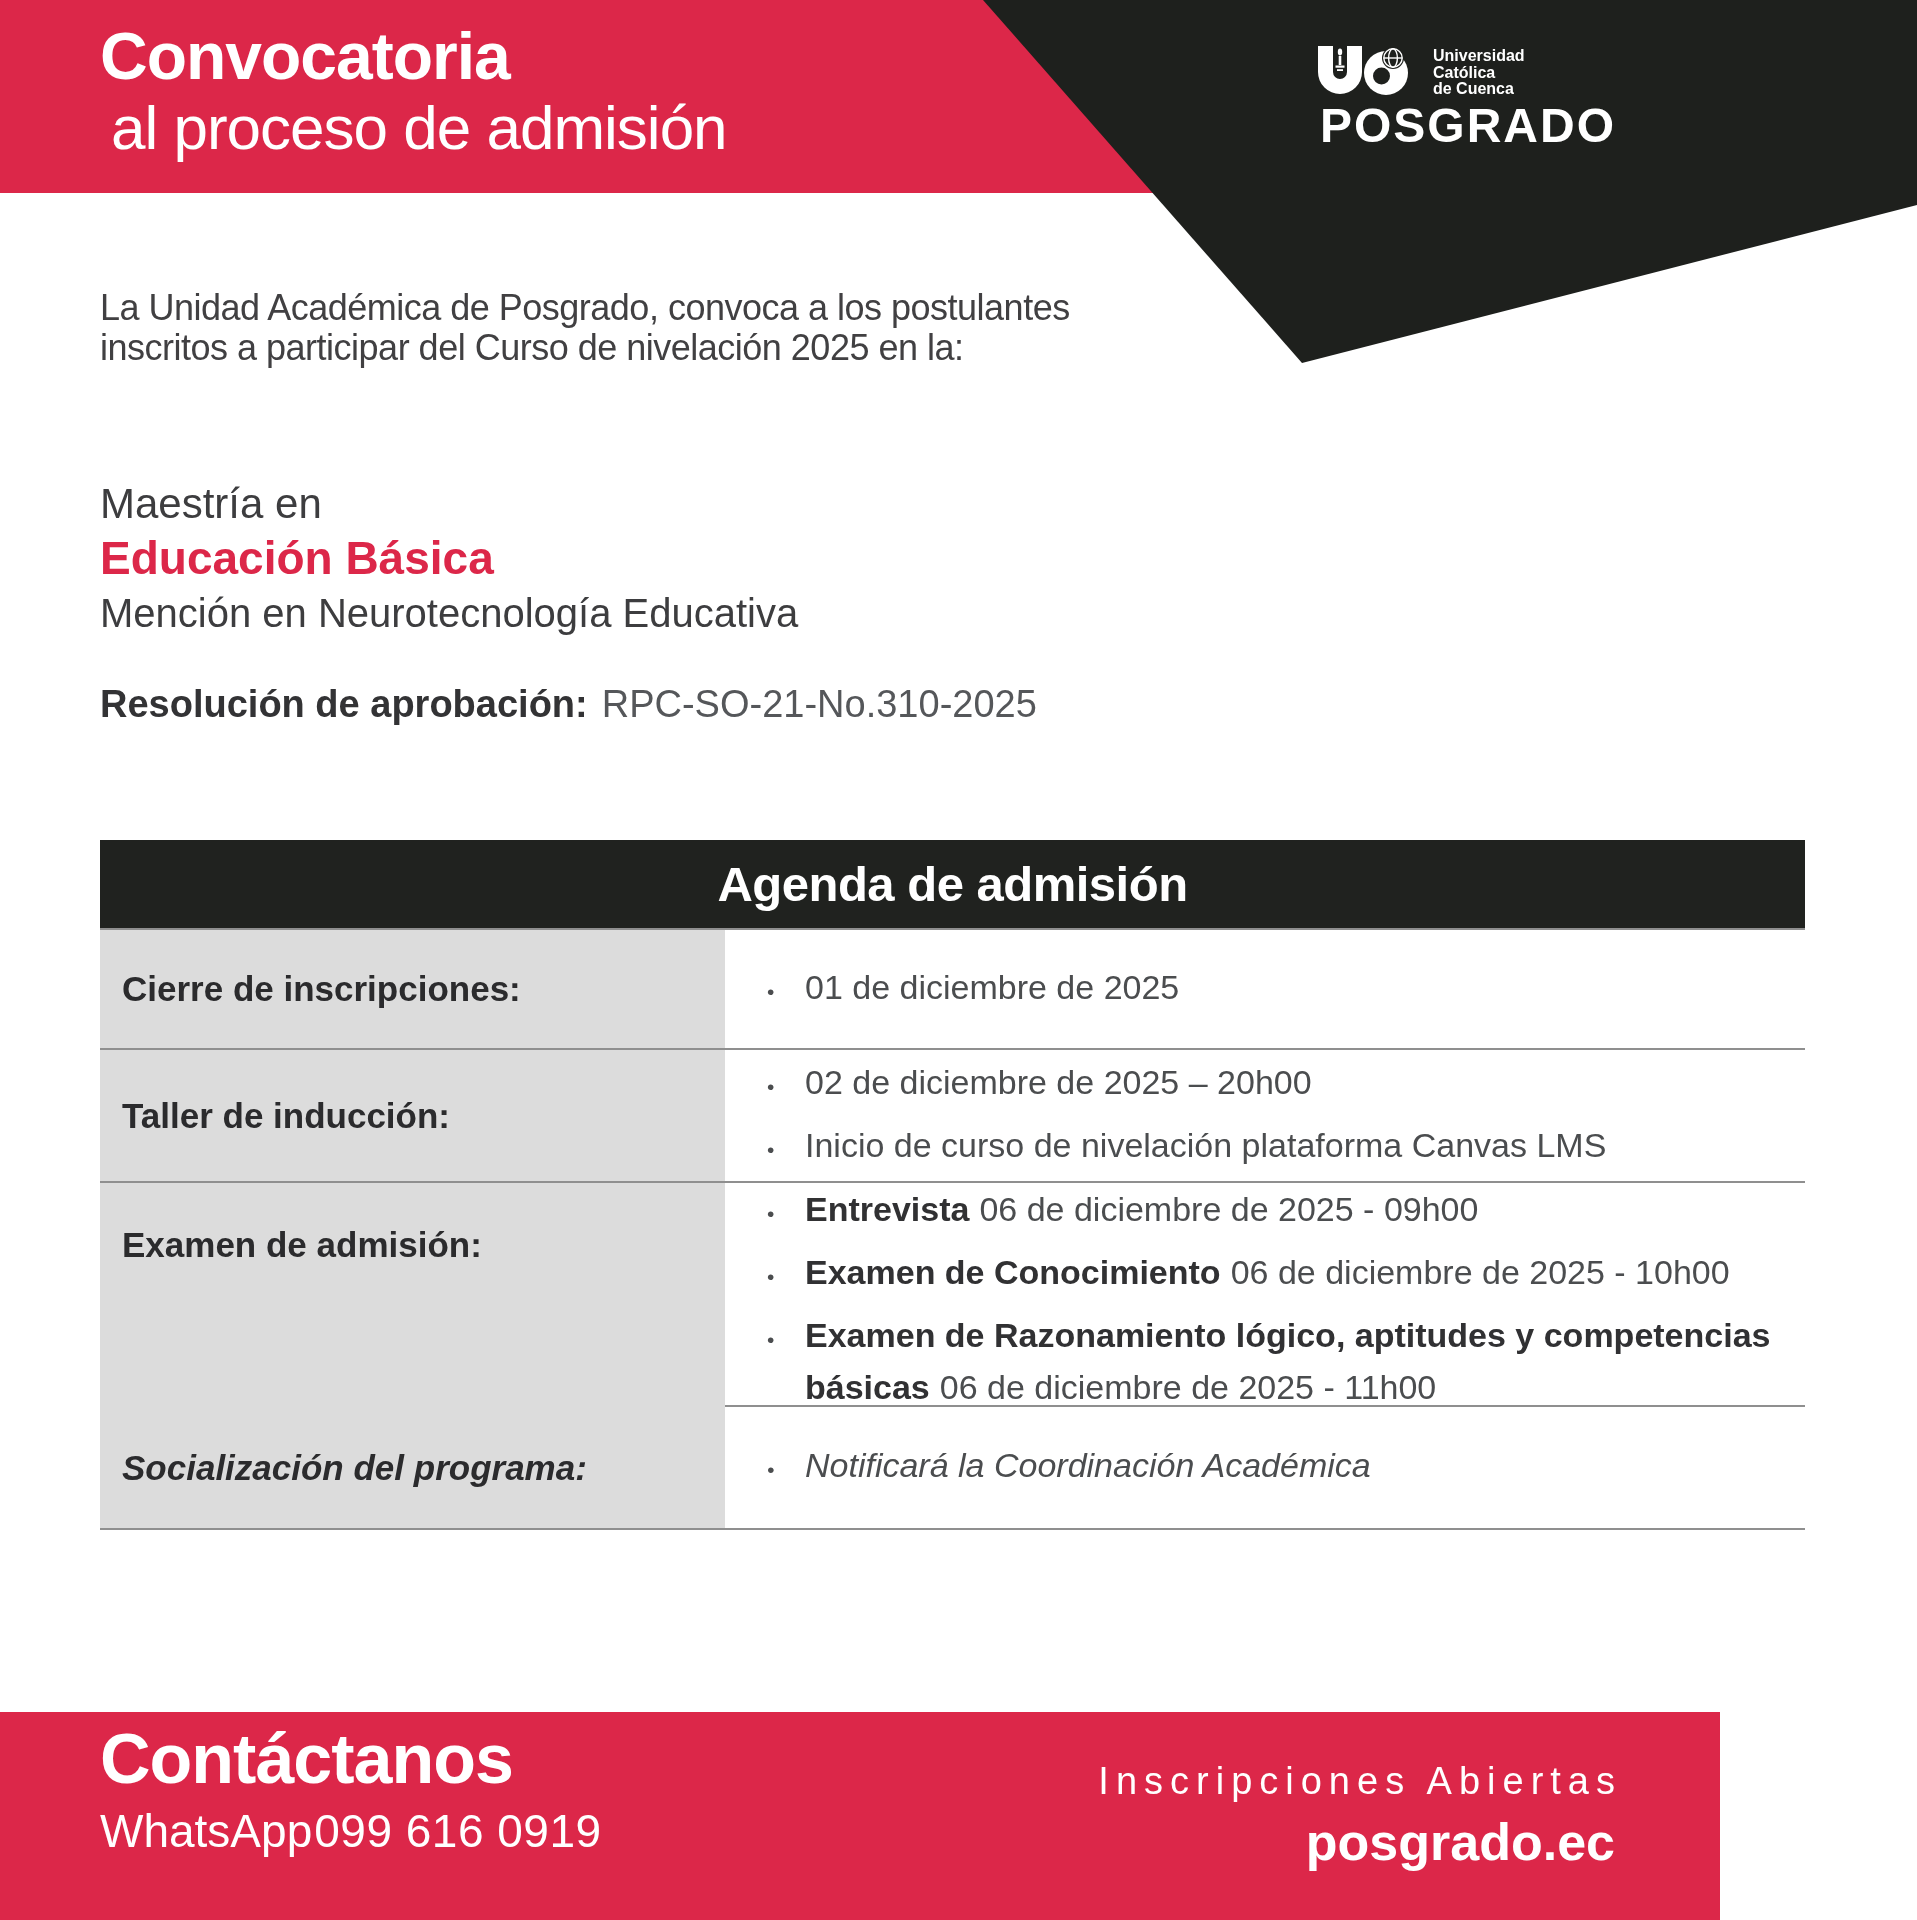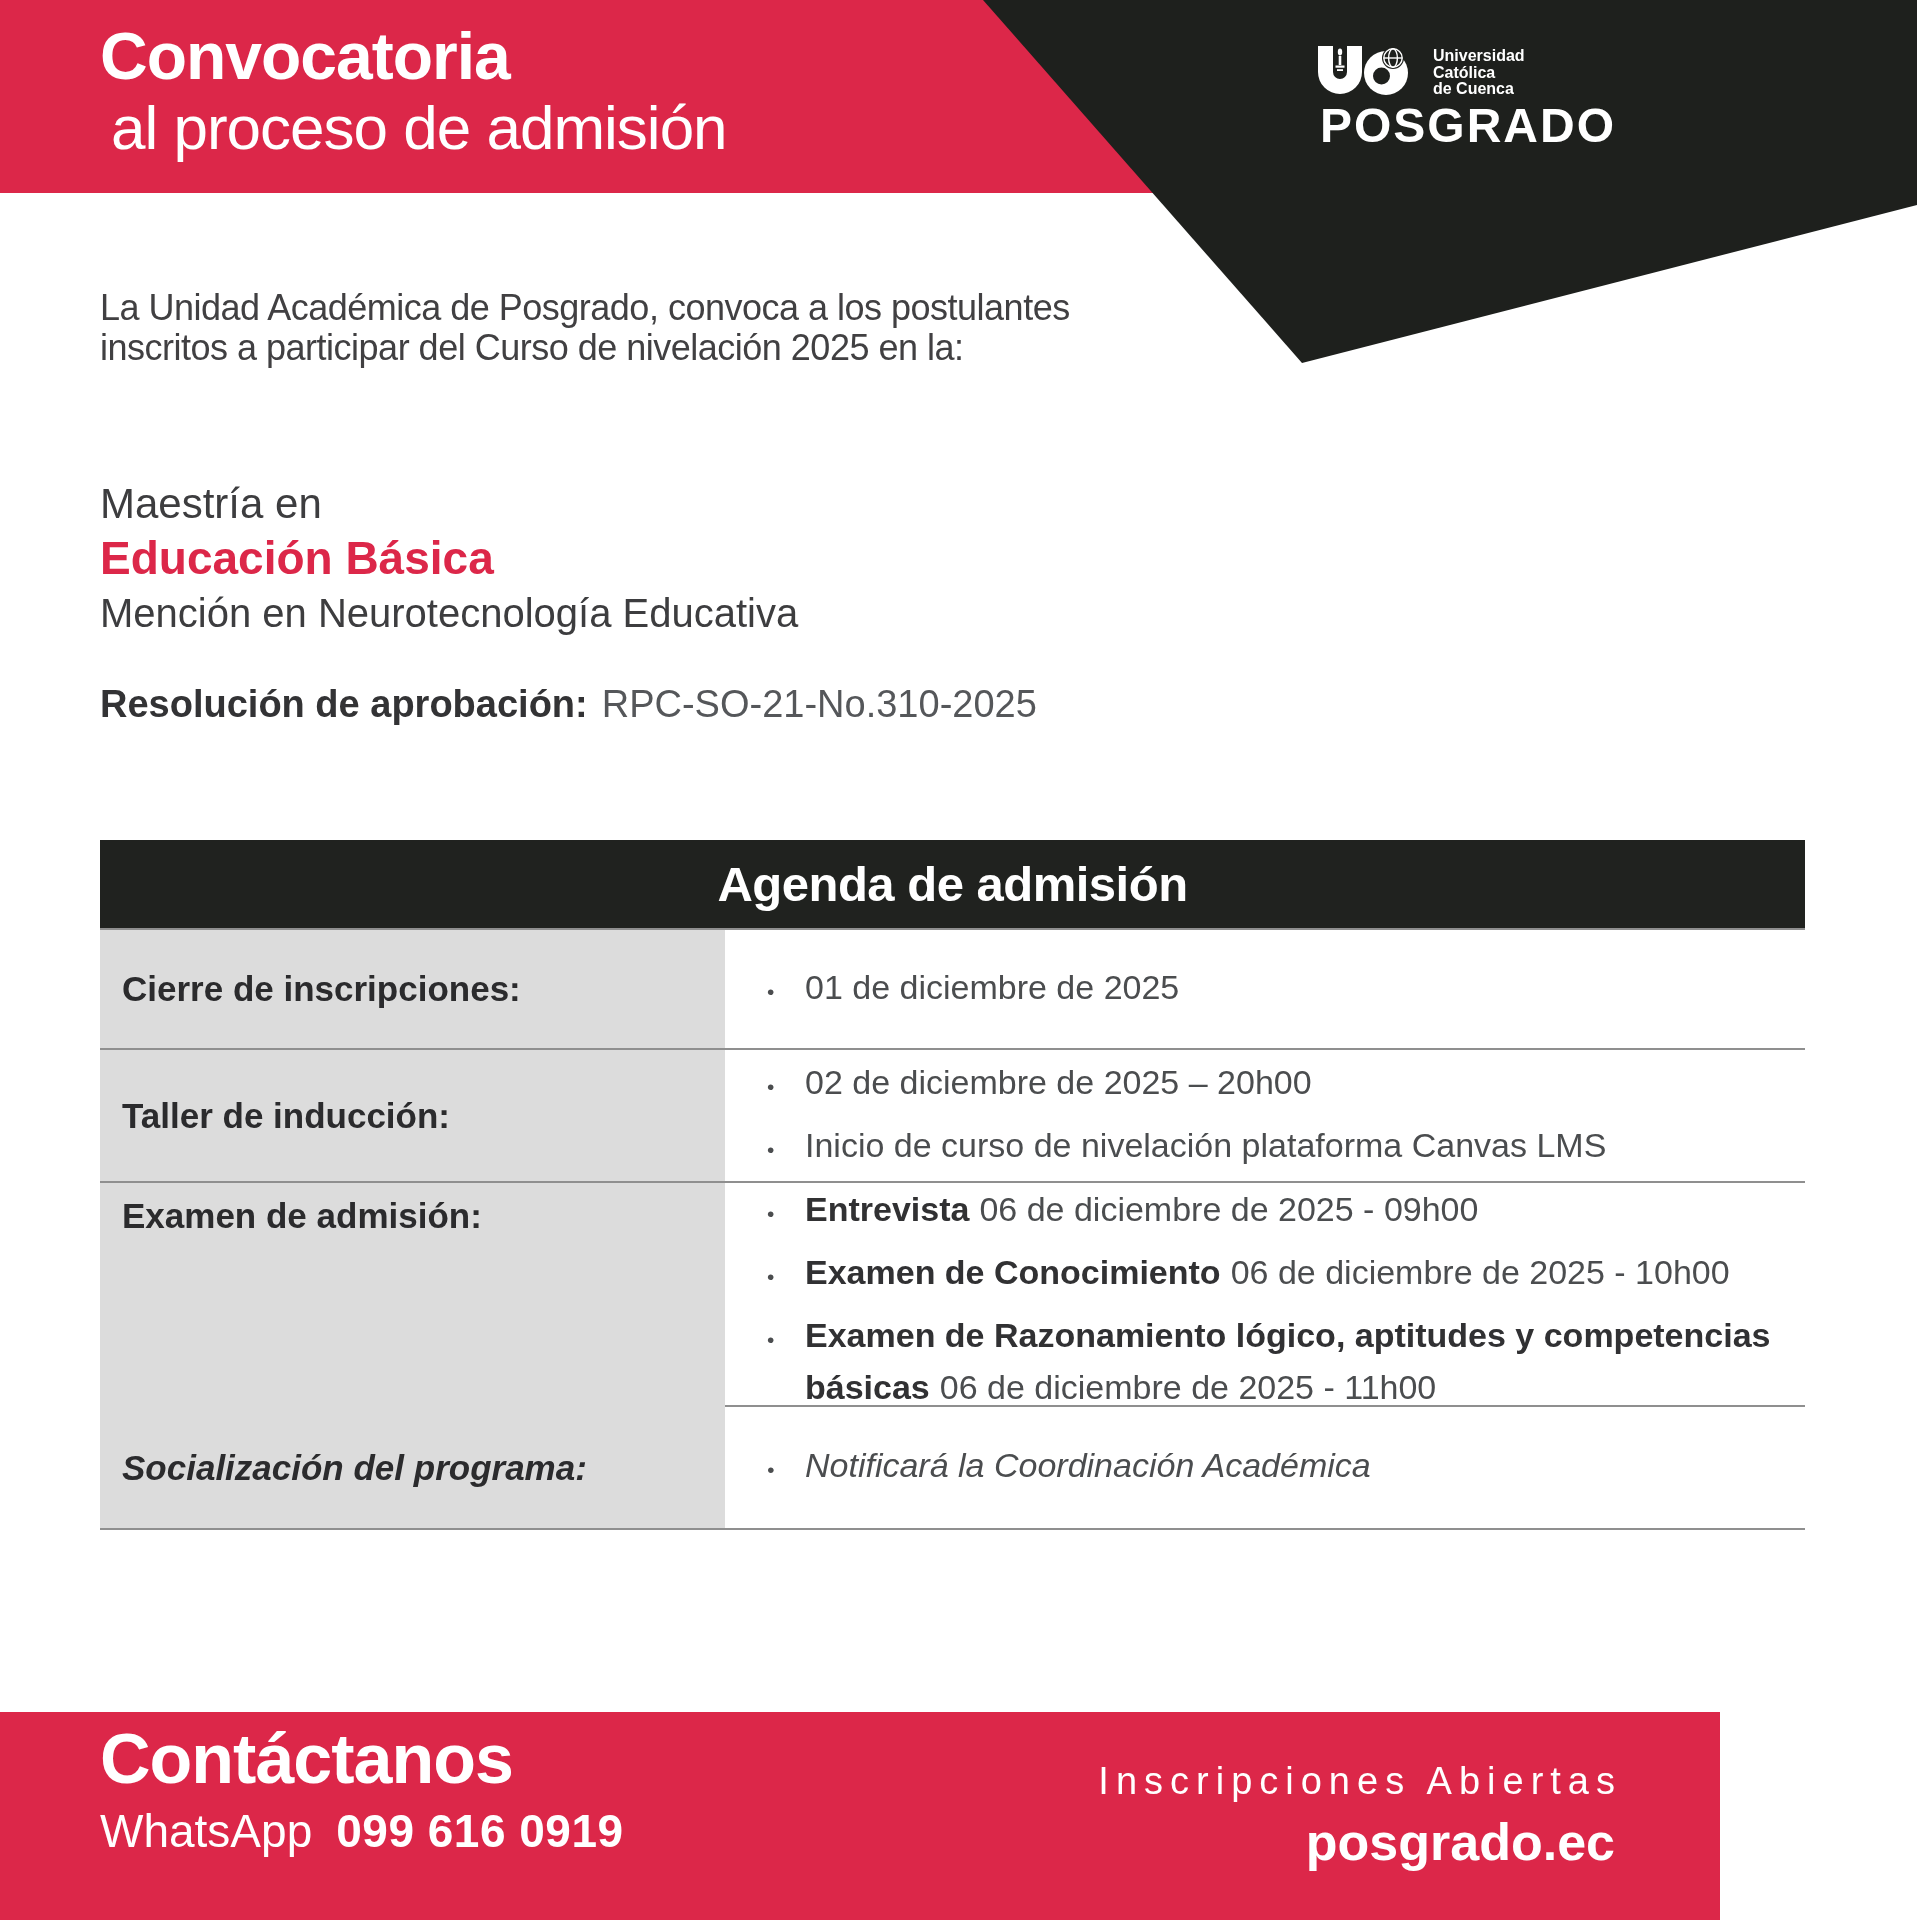--- a/index.html
+++ b/index.html
@@ -39,35 +39,35 @@
   .agenda-title{color:#fff;font-weight:bold;font-size:49px;letter-spacing:-0.5px;}
   .tbody{border-bottom:2px solid #8f8f8f;}
   .trow{display:grid;grid-template-columns:625px 1fr;box-sizing:border-box;}
   .trow + .trow{border-top:2px solid #8f8f8f;}
   .trow:nth-child(1){height:118px;}
   .trow:nth-child(2){height:133px;}
   .trow:nth-child(3){height:224px;}
   .trow:nth-child(4){height:123px;font-style:italic;}
   .tlabel{background:#dcdcdc;display:flex;align-items:center;box-sizing:border-box;
     padding-left:22px;padding-right:30px;font-weight:bold;font-size:35px;color:#2b2b2d;}
-  .trow:nth-child(3) .tlabel{align-items:flex-start;padding-top:13px;}
+  .trow:nth-child(3) .tlabel{align-items:flex-start;padding-top:42px;}
   .tcell{display:flex;flex-direction:column;justify-content:center;box-sizing:border-box;
     padding-right:20px;}
   .tcell ul{list-style:none;margin:0;padding:0 0 0 42px;font-size:34px;line-height:52px;color:#4b4d4f;}
   .tcell li{display:grid;grid-template-columns:38px 1fr;align-items:baseline;}
   .tcell li + li{margin-top:6px;}
   .mk{font-size:21px;color:#4b4d4f;}
   .li-lead{color:#313133;}
   .li-lead:not(:empty){margin-right:10px;}
   
   .footer{position:absolute;left:0;top:1712px;width:1720px;height:208px;background:#dc2749;color:#fff;}
   .contact-title{position:absolute;left:100px;top:10px;font-size:70px;line-height:74px;
     font-weight:bold;letter-spacing:-1px;}
   .whatsapp-line{position:absolute;left:100px;top:92px;font-size:46px;line-height:54px;font-weight:300;}
-  .whatsapp-line b{font-weight:bold;margin-left:24px;letter-spacing:0.5px;}
+  .whatsapp-line b{font-weight:normal;margin-left:2px;letter-spacing:0.5px;}
   .inscriptions{position:absolute;right:98px;top:48px;font-size:38px;font-weight:300;
     letter-spacing:7px;white-space:nowrap;}
   .website{position:absolute;right:105px;top:100px;font-size:52px;font-weight:bold;white-space:nowrap;}
 </style>
 </head>
 <body>
 
 <div class="page">
 
   <div class="red-banner"></div>

